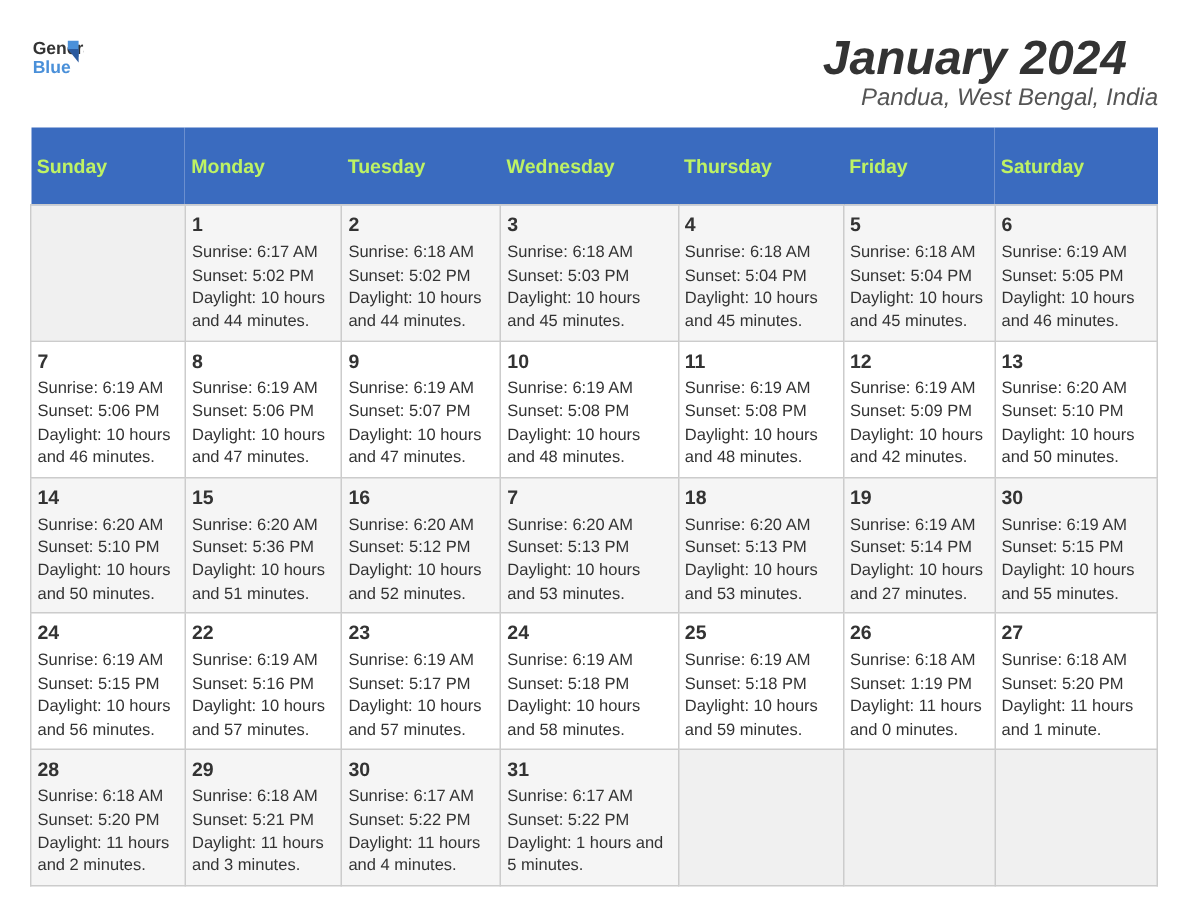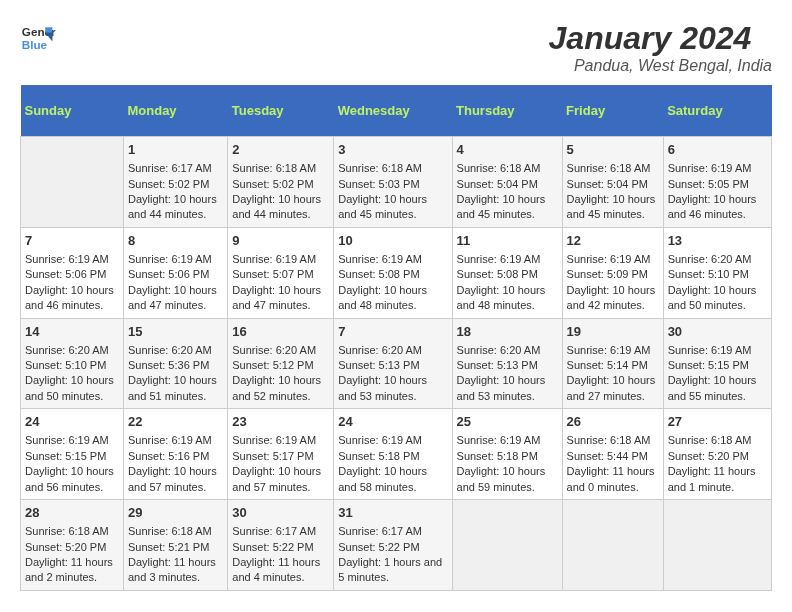--- a/index.html
+++ b/index.html
@@ -133,21 +133,21 @@
         <td><span class="day-num">18</span><span>Sunrise: 6:20 AM</span><br><span>Sunset: 5:13 PM</span><br><span>Daylight: 10 hours and 53 minutes.</span></td>
         <td><span class="day-num">19</span><span>Sunrise: 6:19 AM</span><br><span>Sunset: 5:14 PM</span><br><span>Daylight: 10 hours and 27 minutes.</span></td>
         <td><span class="day-num">30</span><span>Sunrise: 6:19 AM</span><br><span>Sunset: 5:15 PM</span><br><span>Daylight: 10 hours and 55 minutes.</span></td>
       </tr>
       <tr>
         <td><span class="day-num">24</span><span>Sunrise: 6:19 AM</span><br><span>Sunset: 5:15 PM</span><br><span>Daylight: 10 hours and 56 minutes.</span></td>
         <td><span class="day-num">22</span><span>Sunrise: 6:19 AM</span><br><span>Sunset: 5:16 PM</span><br><span>Daylight: 10 hours and 57 minutes.</span></td>
         <td><span class="day-num">23</span><span>Sunrise: 6:19 AM</span><br><span>Sunset: 5:17 PM</span><br><span>Daylight: 10 hours and 57 minutes.</span></td>
         <td><span class="day-num">24</span><span>Sunrise: 6:19 AM</span><br><span>Sunset: 5:18 PM</span><br><span>Daylight: 10 hours and 58 minutes.</span></td>
         <td><span class="day-num">25</span><span>Sunrise: 6:19 AM</span><br><span>Sunset: 5:18 PM</span><br><span>Daylight: 10 hours and 59 minutes.</span></td>
-        <td><span class="day-num">26</span><span>Sunrise: 6:18 AM</span><br><span>Sunset: 5:44 PM</span><br><span>Daylight: 11 hours and 0 minutes.</span></td>
+        <td><span class="day-num">26</span><span>Sunrise: 6:18 AM</span><br><span>Sunset: 1:19 PM</span><br><span>Daylight: 11 hours and 0 minutes.</span></td>
         <td><span class="day-num">27</span><span>Sunrise: 6:18 AM</span><br><span>Sunset: 5:20 PM</span><br><span>Daylight: 11 hours and 1 minute.</span></td>
       </tr>
       <tr>
         <td><span class="day-num">28</span><span>Sunrise: 6:18 AM</span><br><span>Sunset: 5:20 PM</span><br><span>Daylight: 11 hours and 2 minutes.</span></td>
         <td><span class="day-num">29</span><span>Sunrise: 6:18 AM</span><br><span>Sunset: 5:21 PM</span><br><span>Daylight: 11 hours and 3 minutes.</span></td>
         <td><span class="day-num">30</span><span>Sunrise: 6:17 AM</span><br><span>Sunset: 5:22 PM</span><br><span>Daylight: 11 hours and 4 minutes.</span></td>
         <td><span class="day-num">31</span><span>Sunrise: 6:17 AM</span><br><span>Sunset: 5:22 PM</span><br><span>Daylight: 1 hours and 5 minutes.</span></td>
         <td class="empty-cell"></td>
         <td class="empty-cell"></td>
         <td class="empty-cell"></td>

